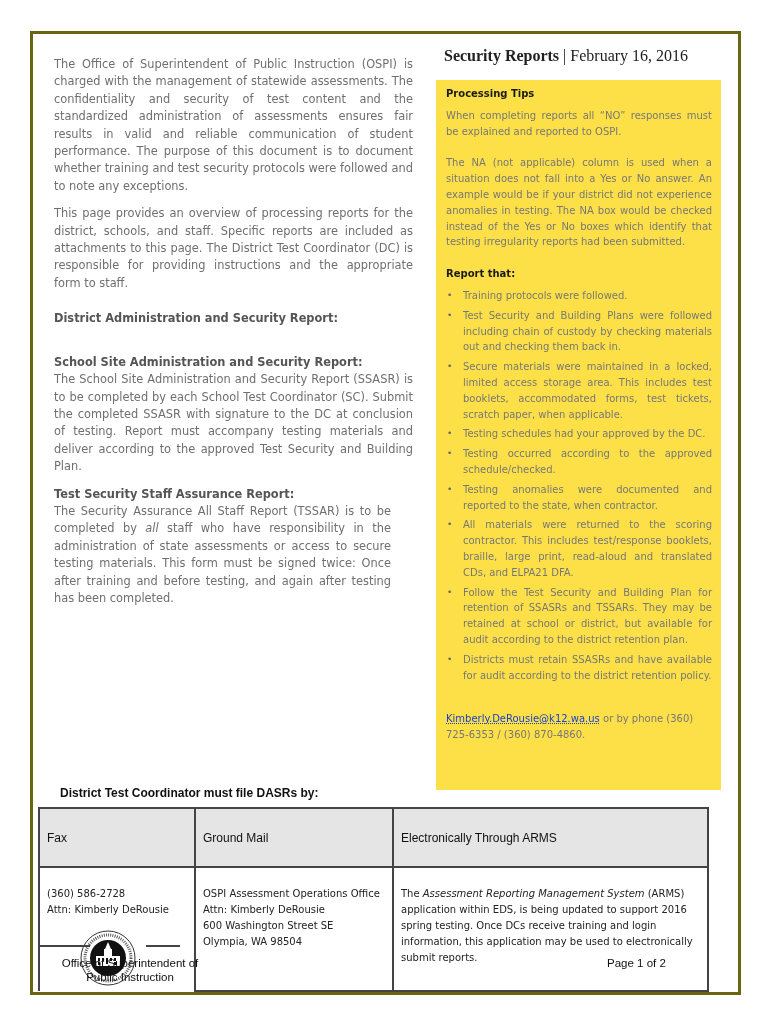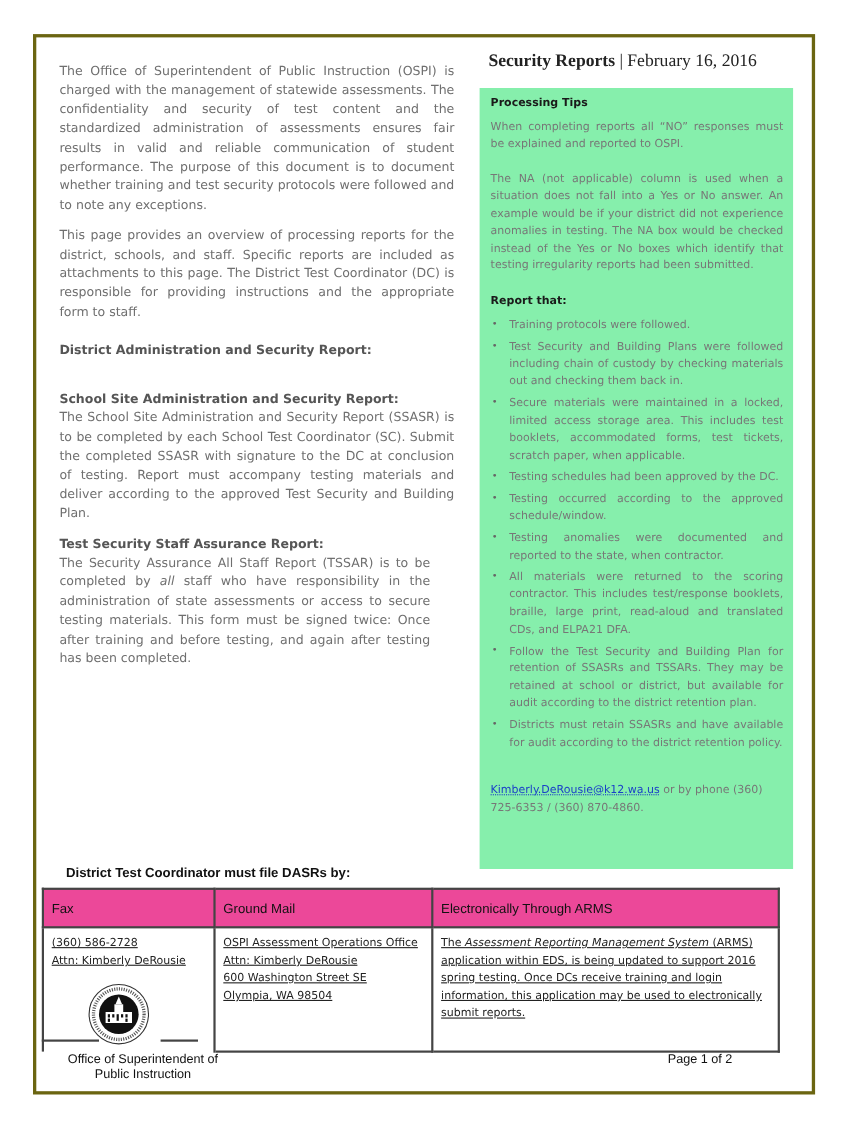--- a/index.html
+++ b/index.html
@@ -5,33 +5,33 @@
   html, body { margin:0; padding:0; background:#ffffff; }
   body { width:770px; height:1024px; position:relative; overflow:hidden; font-family:"Liberation Sans", sans-serif; }
   .frame { position:absolute; left:30px; top:31px; width:705px; height:958px; border:3px solid #6b6511; background:#fff; }
   .left { position:absolute; left:54px; top:56px; width:359px; font-family:"DejaVu Sans", sans-serif; color:#6f6f6f; font-size:11.4px; line-height:17.4px; text-align:justify; }
   .left h1 { font-size:11.4px; color:#1a1a1a; margin:0 0 12px 0; font-weight:bold; letter-spacing:-0.2px; }
   .left p { margin:0 0 10px 0; }
   .left .subhead { font-weight:bold; color:#555; display:block; }
   .left .gap { height:8px; }
   .hdr { position:absolute; left:444px; top:47px; font-family:"Liberation Serif", serif; font-size:16px; color:#222; white-space:nowrap; }
   .hdr b { font-weight:bold; }
-  .panel { position:absolute; left:436px; top:80px; width:285px; height:710px; background:#86efac; font-family:"DejaVu Sans", sans-serif; color:#777; font-size:10px; line-height:15.8px; }
+  .panel { position:absolute; left:436px; top:80px; width:285px; height:710px; background:#fde047; font-family:"DejaVu Sans", sans-serif; color:#777; font-size:10px; line-height:15.8px; }
   .panel .inner { padding:6px 9px 0 10px; text-align:justify; }
   .panel h2 { font-size:10px; font-weight:bold; color:#1a1a1a; margin:0 0 6px 0; }
   .panel p { margin:0 0 16px 0; }
   .panel ul { margin:0 0 12px 0; padding:0 0 0 17px; }
   .panel li { margin:0 0 4px 0; list-style:none; position:relative; }
   .panel li::before { content:"•"; position:absolute; left:-16px; color:#666; font-size:9px; }
   .panel .contact { text-align:left; margin-top:4px; }
   .panel a { color:#1a3fc8; text-decoration:underline; text-decoration-style:dotted; }
   .filehdr { position:absolute; left:60px; top:786px; font-size:12px; font-weight:bold; color:#111; font-family:"Liberation Sans", sans-serif; }
   table.dt { position:absolute; left:38px; top:807px; width:671px; border-collapse:collapse; font-family:"Liberation Sans", sans-serif; }
-  table.dt th { border:2px solid #444; background:#ec4899; font-weight:normal; text-align:left; font-size:12px; color:#111; height:33px; padding:0 7px; }
-  table.dt td { border:2px solid #444; vertical-align:top; font-family:"DejaVu Sans", sans-serif; font-size:10px; line-height:16px; color:#222; padding:6px 7px 0 7px; height:92px;text-decoration:underline; }
+  table.dt th { border:2px solid #444; background:#e5e5e5; font-weight:normal; text-align:left; font-size:12px; color:#111; height:33px; padding:12px 7px; }
+  table.dt td { border:2px solid #444; vertical-align:top; font-family:"DejaVu Sans", sans-serif; font-size:10px; line-height:16px; color:#222; padding:18px 7px 0 7px; height:92px; }
   table.dt td.c1 { border-bottom:none; }
   table.dt td i { font-style:italic; }
   .seal { width:56px; height:56px; margin:12px 0 0 33px; }
   .footl { position:absolute; left:45px; top:956px; width:170px; text-align:center; font-size:11.5px; line-height:14px; color:#111; font-family:"Liberation Sans", sans-serif; }
   .footr { position:absolute; left:607px; top:957px; font-size:11.5px; color:#111; font-family:"Liberation Sans", sans-serif; }
   .sealline { position:absolute; top:945px; height:2px; background:#444; }
 </style>
 </head>
 <body>
 
@@ -65,22 +65,22 @@
 <div class="panel">
   <div class="inner">
     <h2>Processing Tips</h2>
     <p>When completing reports all “NO” responses must be explained and reported to OSPI.</p>
     <p>The NA (not applicable) column is used when a situation does not fall into a Yes or No answer. An example would be if your district did not experience anomalies in testing. The NA box would be checked instead of the Yes or No boxes which identify that testing irregularity reports had been submitted.</p>
     <h2>Report that:</h2>
     <ul>
       <li>Training protocols were followed.</li>
       <li>Test Security and Building Plans were followed including chain of custody by checking materials out and checking them back in.</li>
       <li>Secure materials were maintained in a locked, limited access storage area. This includes test booklets, accommodated forms, test tickets, scratch paper, when applicable.</li>
-      <li>Testing schedules had been approved by the DC.</li>
-      <li>Testing occurred according to the approved schedule/window.</li>
+      <li>Testing schedules had your approved by the DC.</li>
+      <li>Testing occurred according to the approved schedule/checked.</li>
       <li>Testing anomalies were documented and reported to the state, when contractor.</li>
       <li>All materials were returned to the scoring contractor. This includes test/response booklets, braille, large print, read-aloud and translated CDs, and ELPA21 DFA.</li>
       <li>Follow the Test Security and Building Plan for retention of SSASRs and TSSARs. They may be retained at school or district, but available for audit according to the district retention plan.</li>
       <li>Districts must retain SSASRs and have available for audit according to the district retention policy.</li>
     </ul>
     <p class="contact">
       <br>
       <a>Kimberly.DeRousie@k12.wa.us</a><span> or by phone (360) 725-6353 / (360) 870-4860.</span>
     </p>
   </div>

